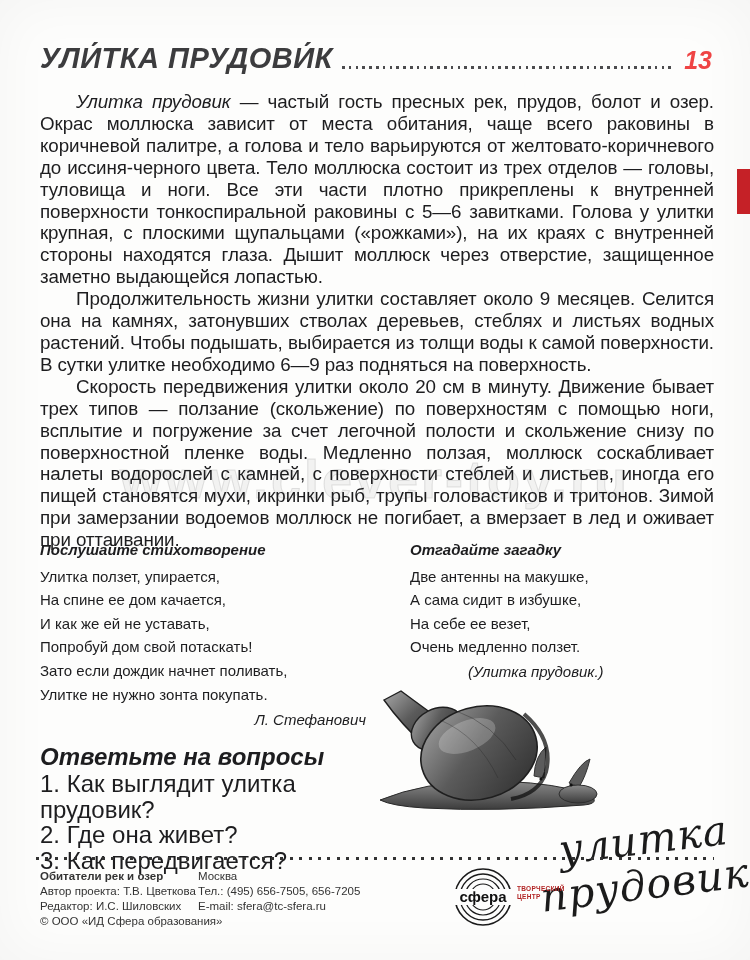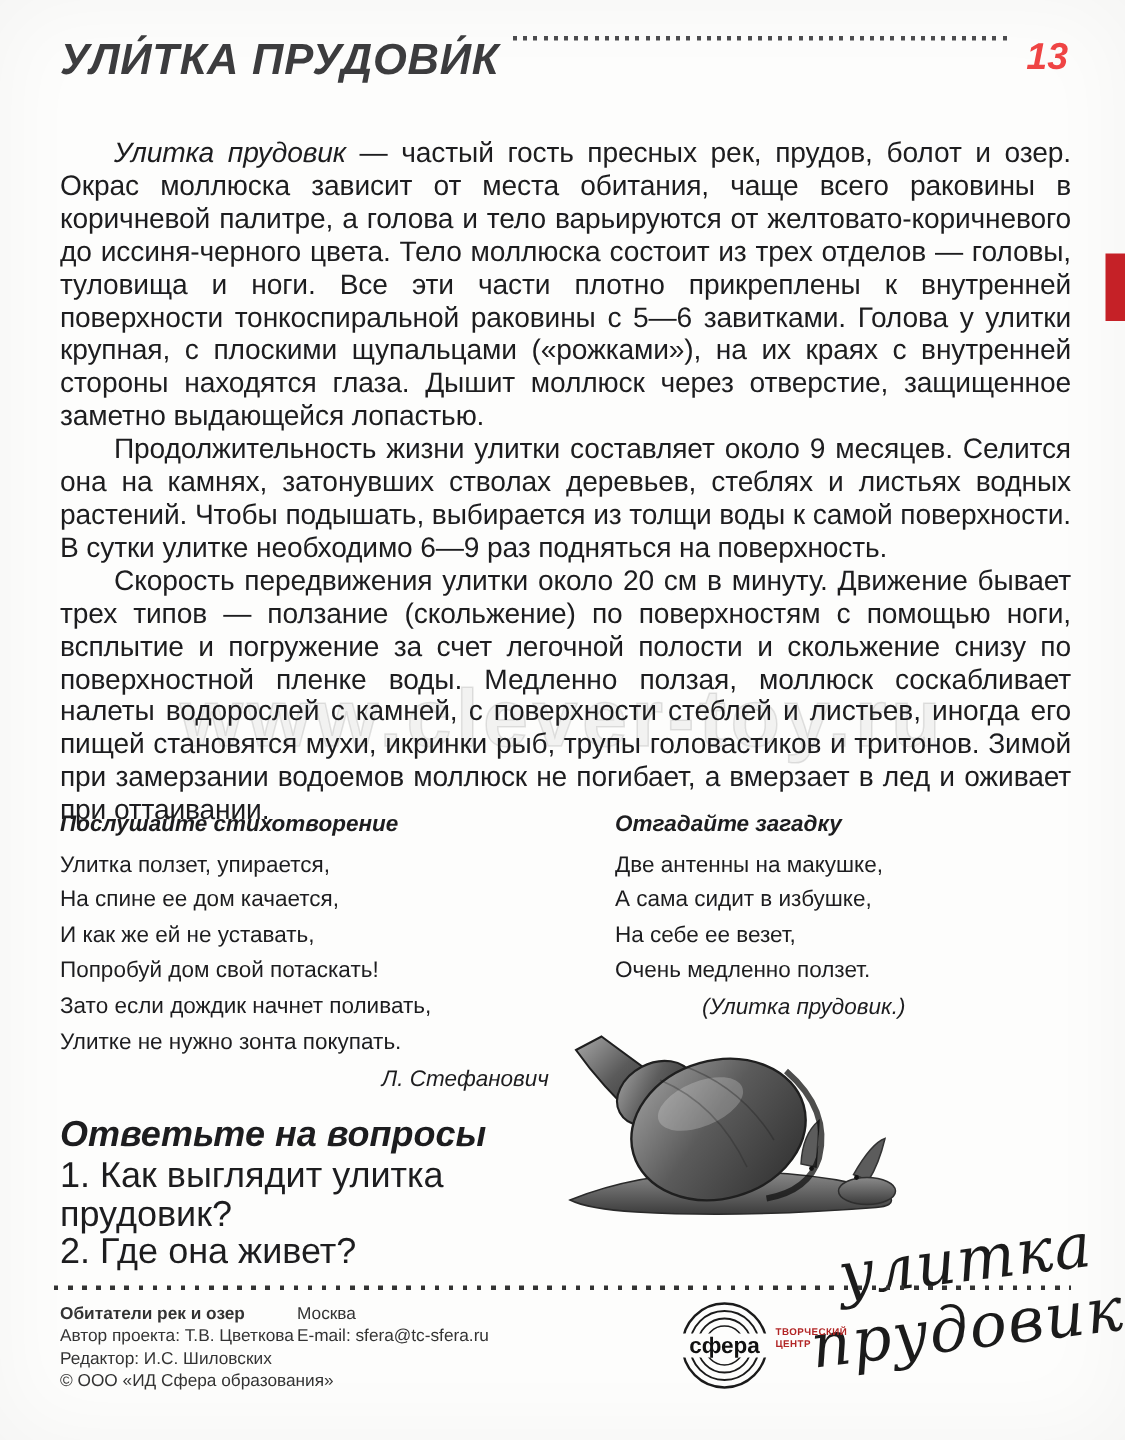--- a/index.html
+++ b/index.html
@@ -5,22 +5,22 @@
   html,body{margin:0;padding:0;}
   body{
     width:750px;height:960px;position:relative;overflow:hidden;
     background:#fdfdfc;
     font-family:"Liberation Sans","DejaVu Sans",sans-serif;
     color:#1d1d1f;
     box-shadow:inset 0 0 60px rgba(0,0,0,0.04);
   }
   
   .title-row{
-    position:absolute;left:40px;right:38px;top:24px;
-    display:flex;align-items:flex-start;
+    position:absolute;left:40px;right:38px;top:42px;
+    display:flex;align-items:flex-end;
   }
   .page-title{
     font-style:italic;font-weight:bold;font-size:29px;
     color:#3c3c3e;letter-spacing:.5px;white-space:nowrap;
   }
   .dot-leader{
     flex:1;height:3px;margin:0 9px 6px 9px;
     background:repeating-linear-gradient(to right,#4c4c4e 0 2.6px,transparent 2.6px 6.8px);
   }
   .page-number{
@@ -120,20 +120,21 @@
   <div class="verse-line">А сама сидит в избушке,</div>
   <div class="verse-line">На себе ее везет,</div>
   <div class="verse-line">Очень медленно ползет.</div>
   <div class="riddle-answer">(Улитка прудовик.)</div>
 </div>
 
 <div class="questions">
   <div class="col-heading">Ответьте на вопросы</div>
   <div>1. Как выглядит улитка прудовик?</div>
   <div>2. Где она живет?</div>
+  <div>3. Как передвигается?</div>
 </div>
 
 <svg class="snail" viewBox="0 0 235 135" xmlns="http://www.w3.org/2000/svg">
   <defs>
     <linearGradient id="gshell" x1="0" y1="0" x2="1" y2="1">
       <stop offset="0" stop-color="#a8a8a8"></stop>
       <stop offset="0.45" stop-color="#5b5b5b"></stop>
       <stop offset="1" stop-color="#2c2c2c"></stop>
     </linearGradient>
     <linearGradient id="gbody" x1="0" y1="0" x2="0" y2="1">
@@ -170,20 +171,21 @@
 
 <div class="footer-col footer-col-1">
   <div class="footer-series">Обитатели рек и озер</div>
   <div>Автор проекта: Т.В. Цветкова</div>
   <div>Редактор: И.С. Шиловских</div>
   <div>© ООО «ИД Сфера образования»</div>
 </div>
 
 <div class="footer-col footer-col-2">
   <div>Москва</div>
+  <div>Тел.: (495) 656-7505, 656-7205</div>
   <div>E-mail: sfera@tc-sfera.ru</div>
 </div>
 
 <svg class="logo" viewBox="0 0 62 62" xmlns="http://www.w3.org/2000/svg">
   <circle cx="31" cy="31" r="28" fill="none" stroke="#1a1a1a" stroke-width="1.6"></circle>
   <circle cx="31" cy="31" r="23" fill="none" stroke="#1a1a1a" stroke-width="1.3"></circle>
   <circle cx="31" cy="31" r="18" fill="none" stroke="#1a1a1a" stroke-width="1.2"></circle>
   <circle cx="31" cy="31" r="13" fill="none" stroke="#1a1a1a" stroke-width="1.1"></circle>
   <rect x="1" y="23" width="60" height="16" fill="#fdfdfc"></rect>
   <text x="31" y="36" text-anchor="middle" font-family="Liberation Sans, sans-serif" font-size="15" font-weight="bold" fill="#111">сфера</text>

